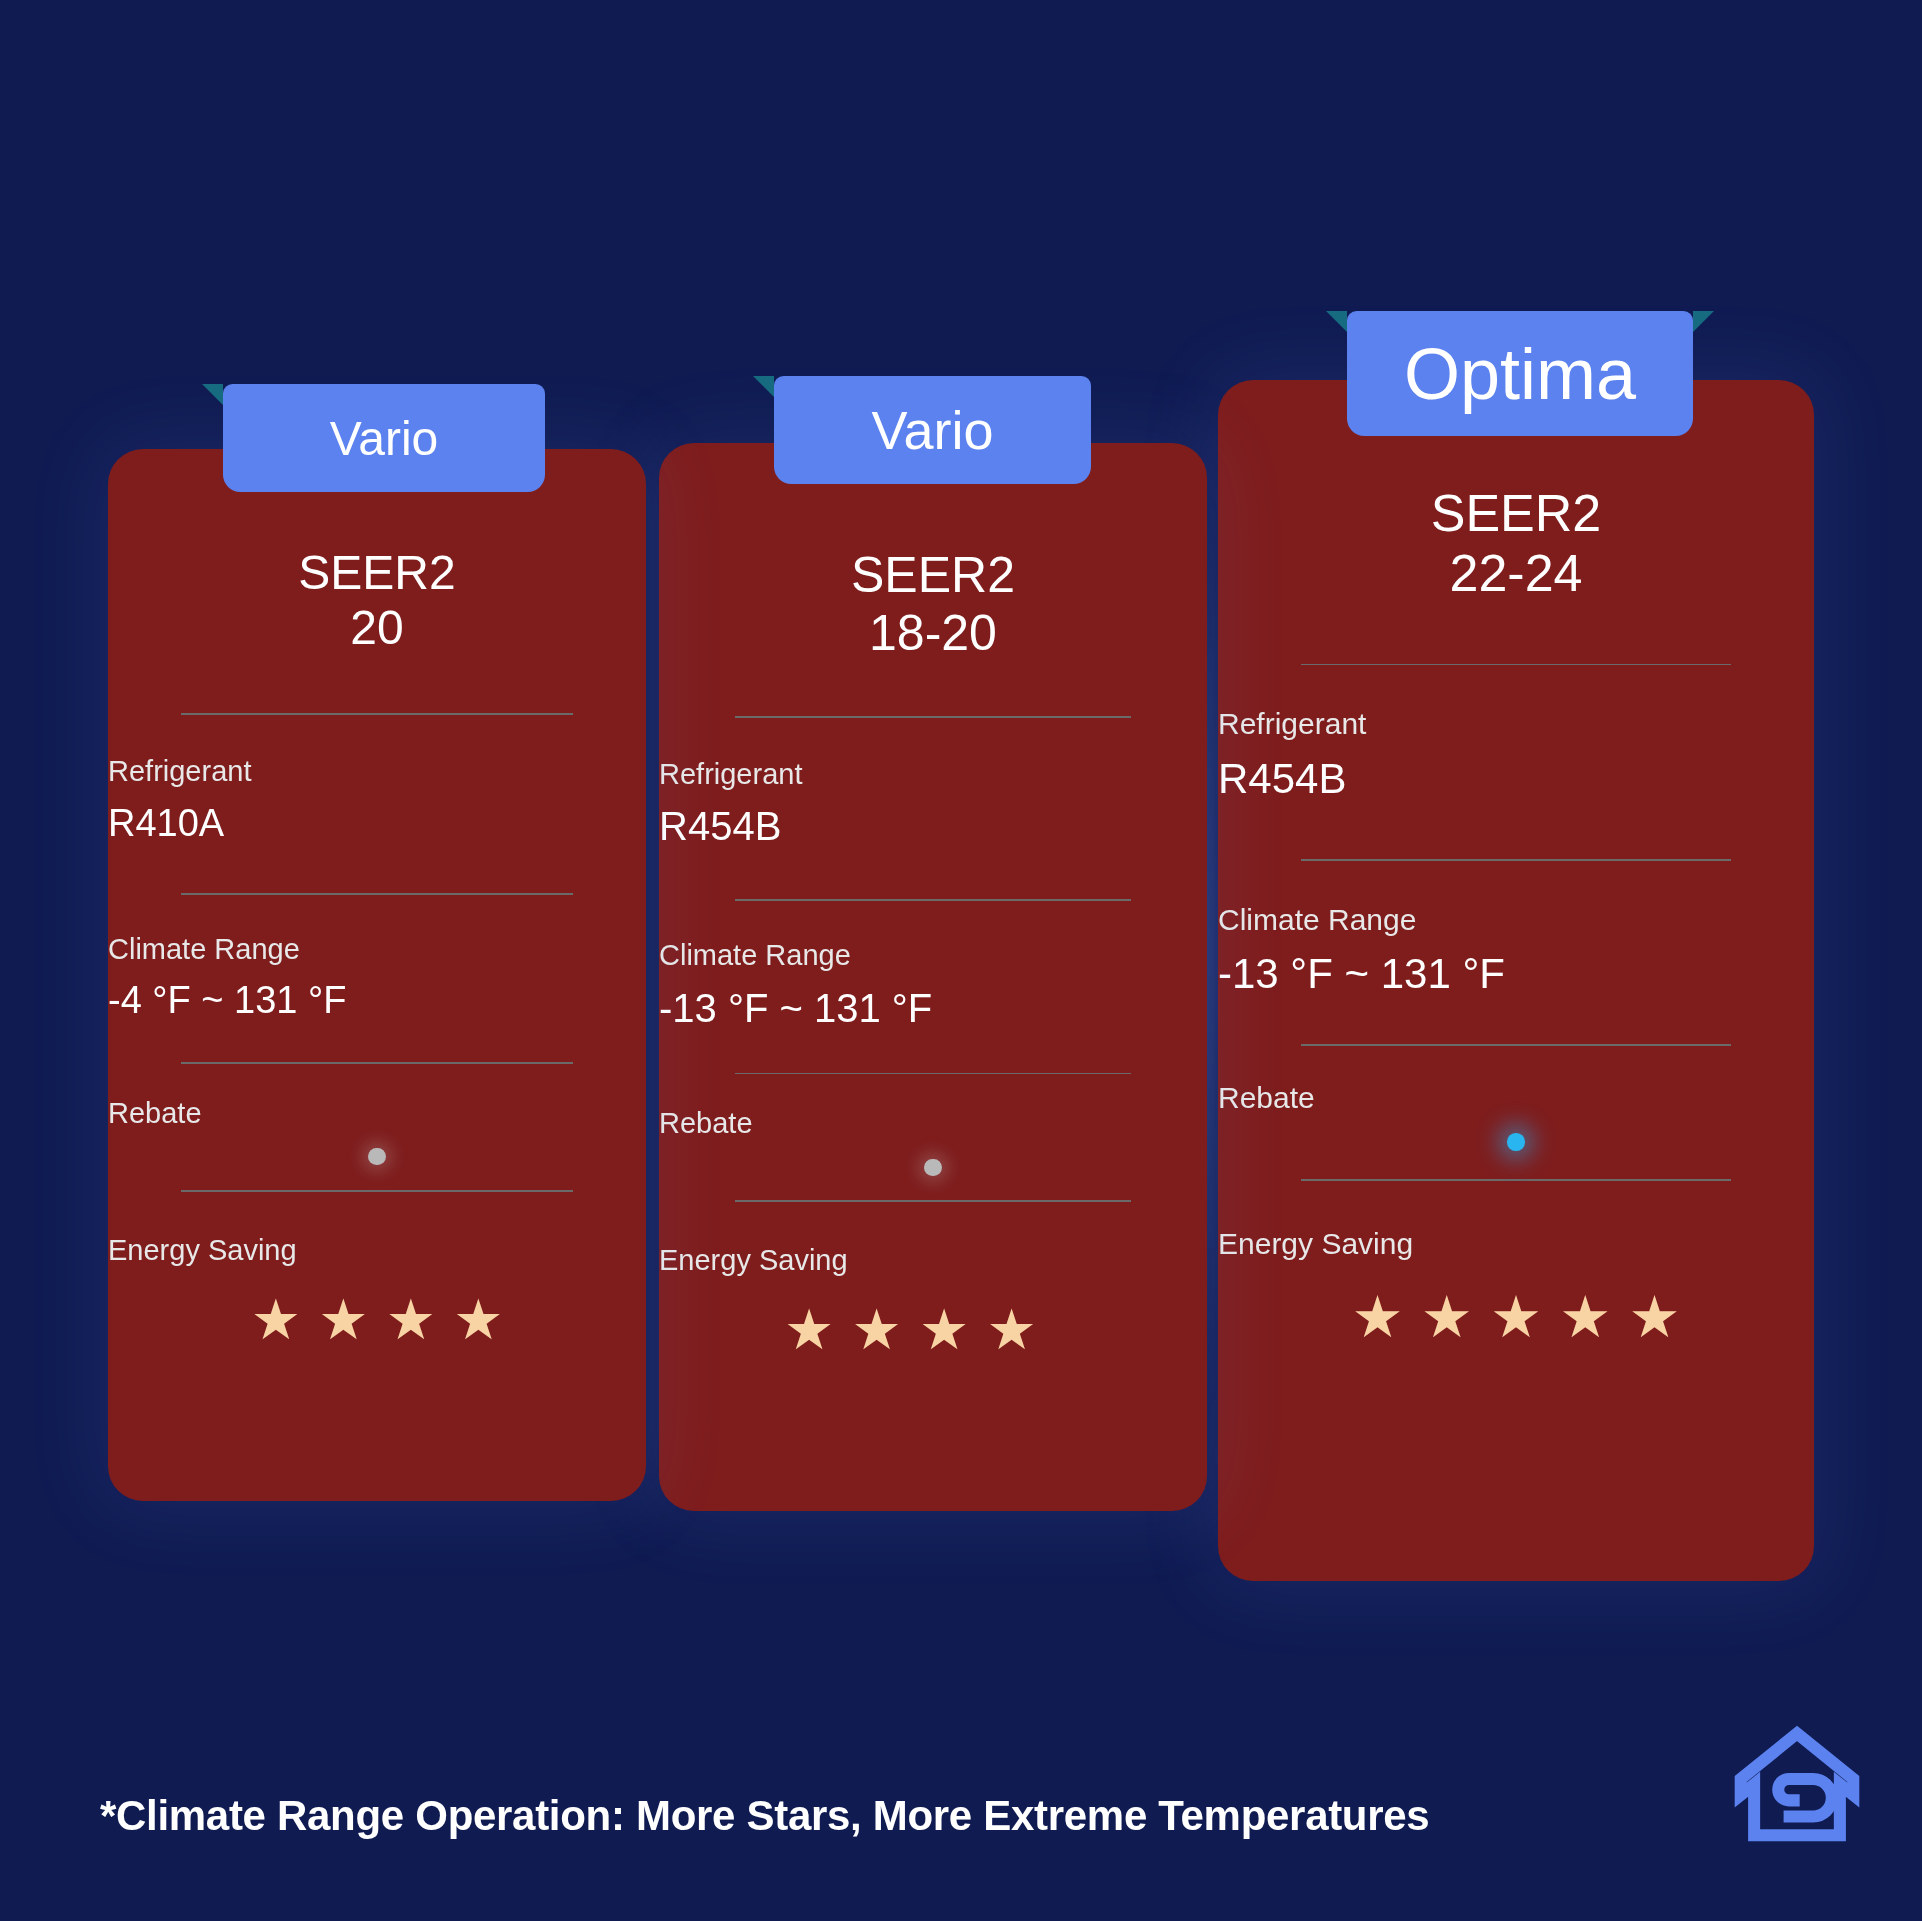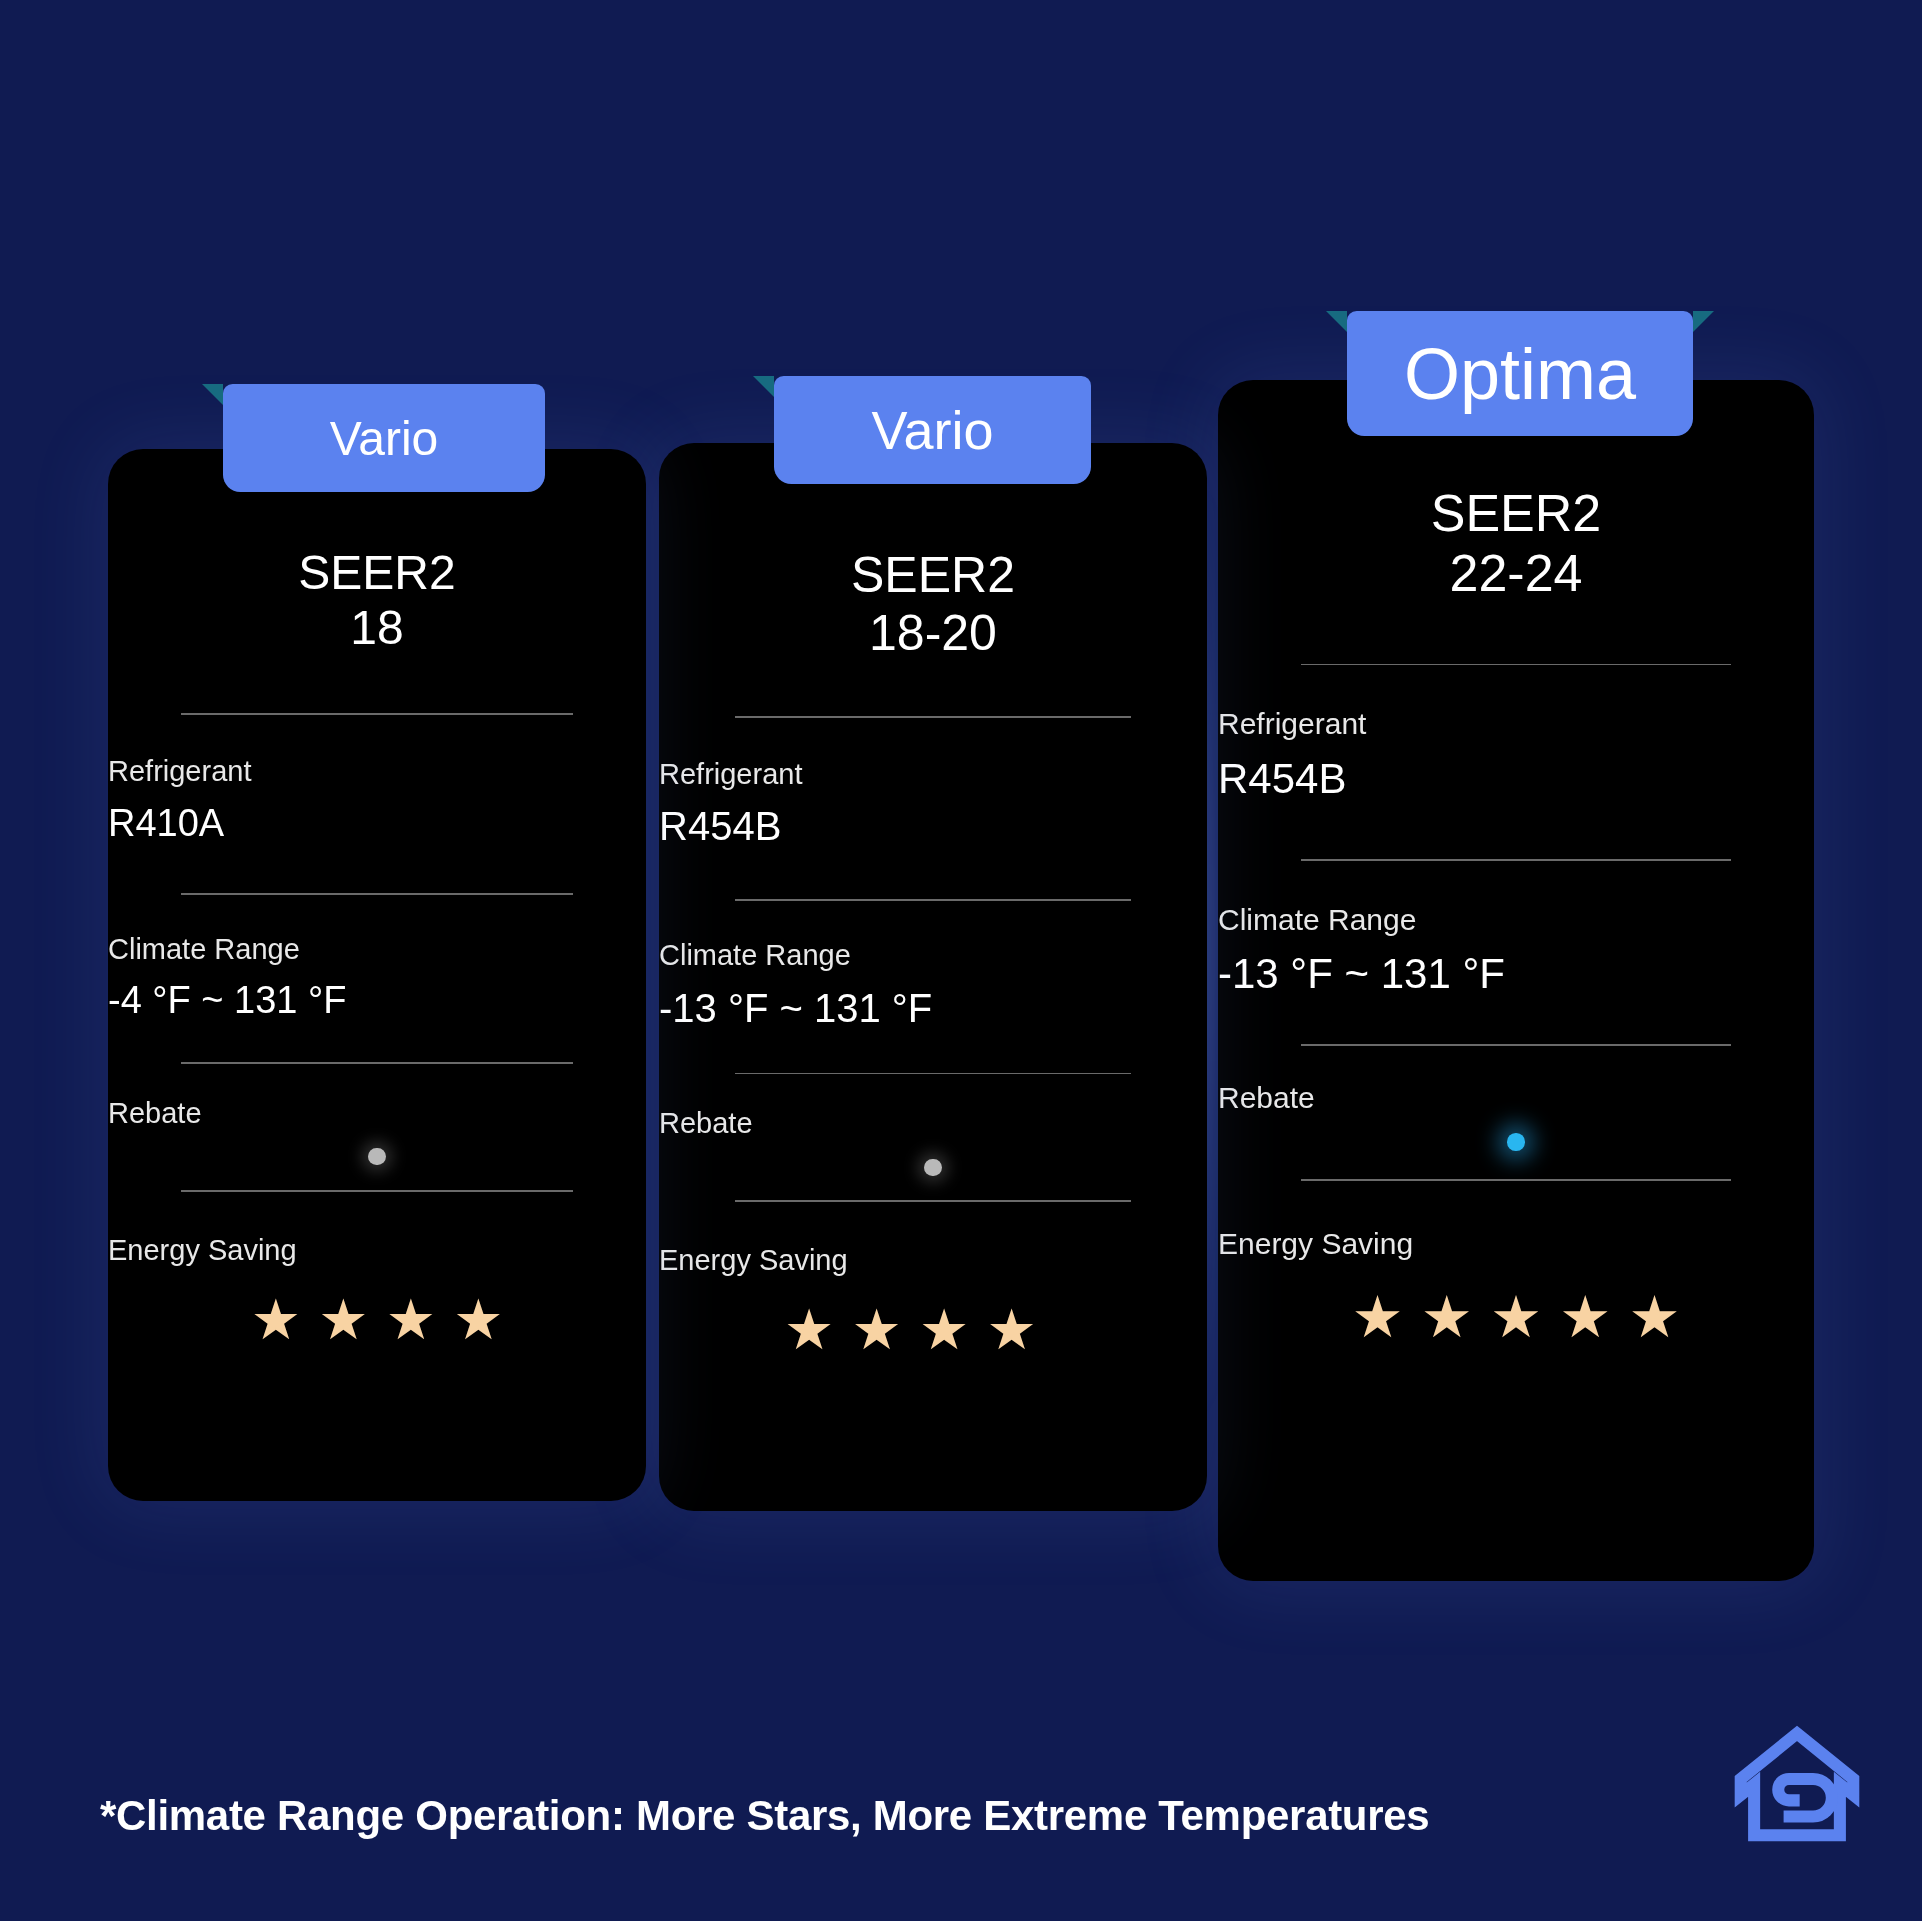--- a/index.html
+++ b/index.html
@@ -28,21 +28,21 @@
     font-size:48px; font-weight:400; color:#f2f4fb;
     letter-spacing:-0.4px; white-space:nowrap;
   }
 
   
   .cards{
     position:absolute; left:0; top:355px; width:1922px; height:1316px;
   }
   .card{
     position:absolute;
-    background:#000000;
+    background:#7f1d1d;
     border-radius:35px;
     box-shadow:0 0 77px 7.7px rgba(120,160,255,0.10);
   }
   .card.c1{ left:108px;  top:94px;  width:538px; height:1052px; z-index:3; }
   .card.c2{ left:659px;  top:88px;  width:548px; height:1068px; z-index:2; }
   .card.c3{ left:1218px; top:25px;  width:596px; height:1201px; z-index:1; }
 
   
   .glow{
     position:absolute; top:115px; left:1167px; width:58px; height:961px;
@@ -160,21 +160,21 @@
 
 
   <div class="cards">
 
     <div class="glow"></div>
 
     <div class="card c1">
       <div class="cbody">
         <div class="seer">
           <span class="lab">SEER2</span>
-          <span class="val">18</span>
+          <span class="val">20</span>
         </div>
 
         <div style="height:58px"></div>
         <div class="divider"></div>
 
         <div class="sec">
           <div class="row" style="padding-top:40px">
             <div class="k">Refrigerant</div>
             <div class="v" style="padding-top:13.4px">R410A</div>
           </div>

